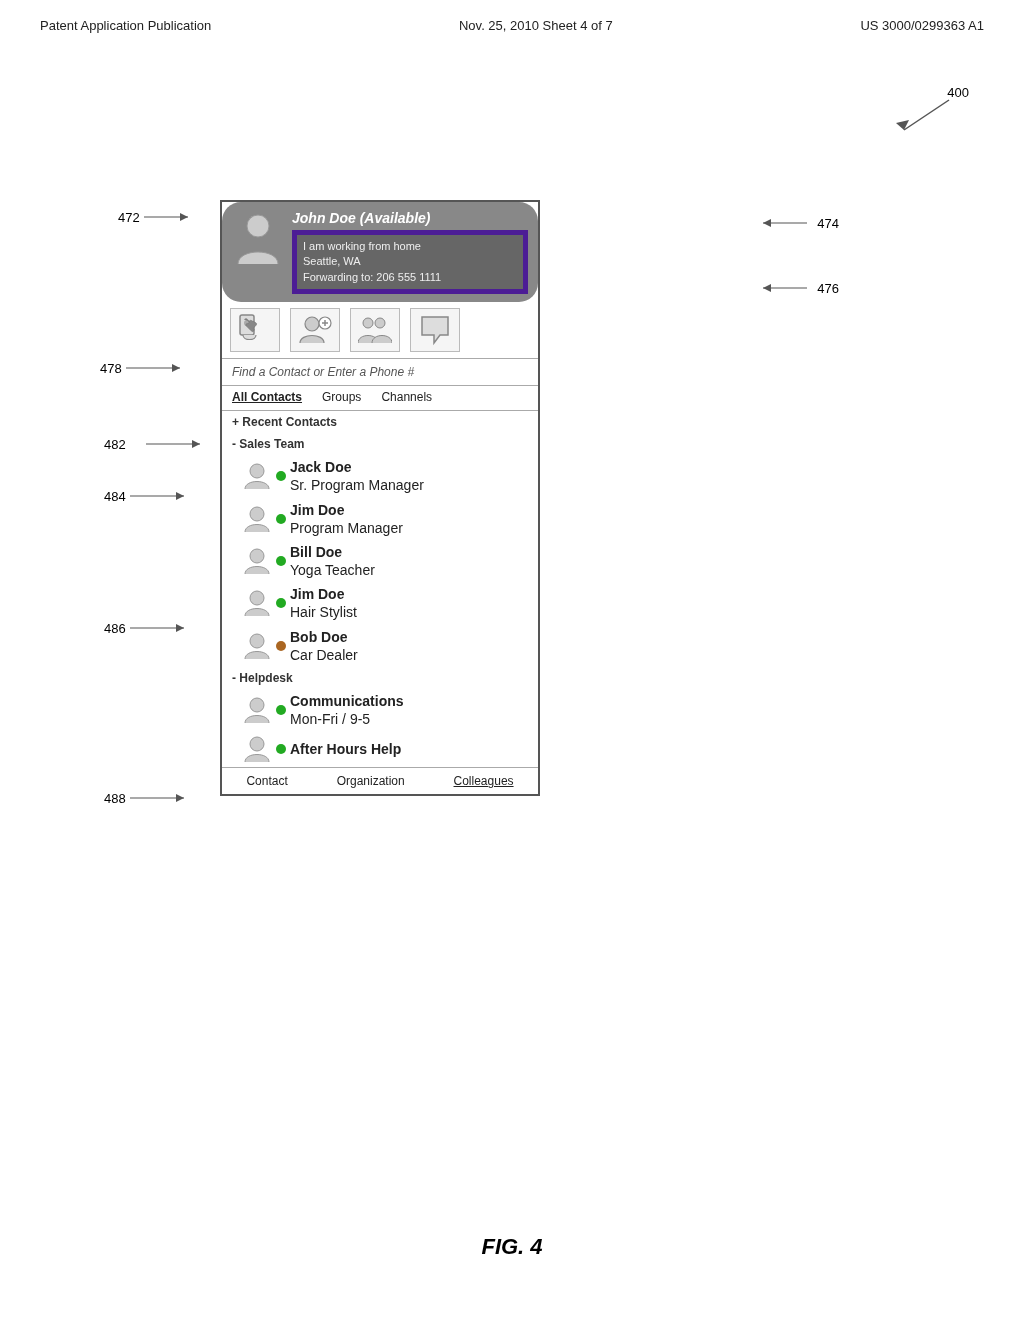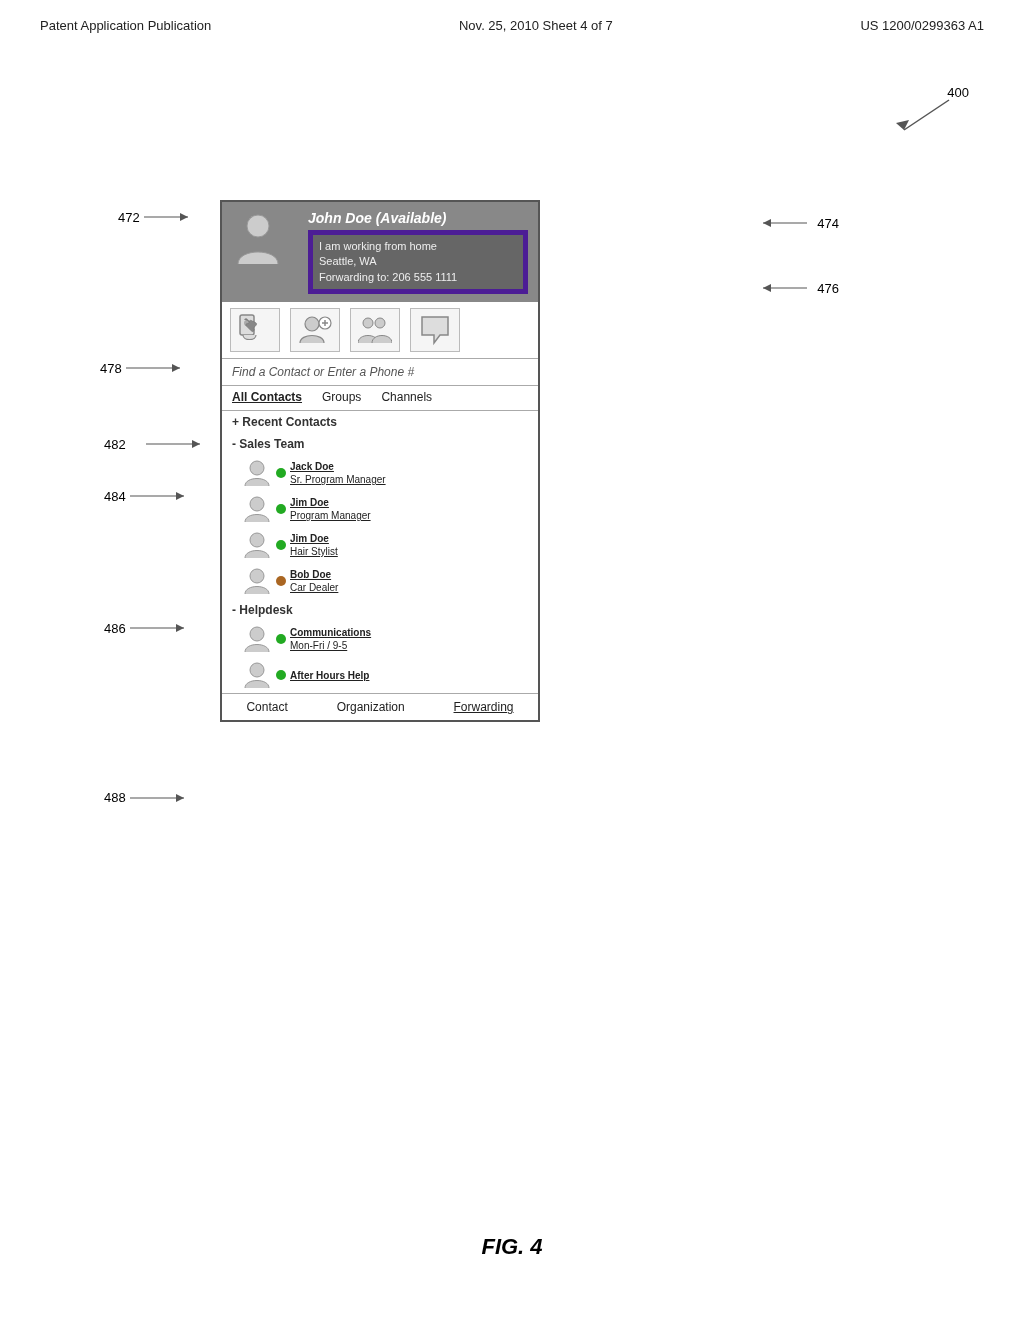--- a/index.html
+++ b/index.html
@@ -50,21 +50,22 @@
       border: 2px solid #555;
       background: #fff;
     }
 
     
     .phone-header {
       background: #888;
       padding: 8px 10px;
       display: flex;
       align-items: flex-start;
-      gap: 24px;
+      gap: 8px;
+      border-radius: 19px;
     }
 
     .avatar-placeholder {
       width: 52px;
       height: 60px;
       flex-shrink: 0;
       display: flex;
       align-items: center;
       justify-content: center;
     }
@@ -186,24 +187,23 @@
       height: 10px;
       border-radius: 50%;
       background: #444;
       flex-shrink: 0;
     }
 
     .status-dot.green { background: #2a2; }
     .status-dot.orange { background: #a62; }
 
     .contact-info {
-      font-size: 10px;
+      font-size: 14px;
       color: #222;
       line-height: 1.3;
-      text-decoration: underline;
     }
 
     .contact-name {
       font-weight: bold;
     }
 
     .contact-title {
       font-weight: normal;
     }
 
@@ -224,21 +224,21 @@
     .bottom-tab.active {
       text-decoration: underline;
     }
   </style>
 </head>
 <body>
 
 <div class="patent-header">
   <span>Patent Application Publication</span>
   <span>Nov. 25, 2010   Sheet 4 of 7</span>
-  <span>US 1200/0299363 A1</span>
+  <span>US 3000/0299363 A1</span>
 </div>
 
 <div style="position:absolute; top:85px; right:55px; font-size:13px;">
   <span>400</span>
 </div>
 
 <svg style="position:absolute; top:90px; right:70px; width:80px; height:50px;">
   <line x1="75" y1="10" x2="30" y2="40" stroke="#555" stroke-width="1.5"></line>
   <polygon points="30,40 35,30 22,33" fill="#555"></polygon>
 </svg>
@@ -287,21 +287,21 @@
         <polygon points="54,8 46,4 46,12" fill="#555"></polygon>
       </svg>
   </div>
   <div style="position:absolute; left:104px; top:540px; font-size:13px; display:flex; align-items:center; gap:4px;">
     <span>486</span>
     <svg width="60" height="16">
         <line x1="0" y1="8" x2="54" y2="8" stroke="#555" stroke-width="1.2"></line>
         <polygon points="54,8 46,4 46,12" fill="#555"></polygon>
       </svg>
   </div>
-  <div style="position:absolute; left:104px; top:710px; font-size:13px; display:flex; gap:4px;">
+  <div style="position:absolute; left:104px; top:710px; font-size:13px; display:flex; align-items:center; gap:4px;">
     <span>488</span>
     <svg width="60" height="16">
         <line x1="0" y1="8" x2="54" y2="8" stroke="#555" stroke-width="1.2"></line>
         <polygon points="54,8 46,4 46,12" fill="#555"></polygon>
       </svg>
   </div>
 
   <div class="phone-mockup">
 
     <div class="phone-header">
@@ -394,20 +394,31 @@
           <path d="M3 28 C3 18 27 18 27 28" fill="#ccc" stroke="#999" stroke-width="1"></path>
         </svg>
         <div class="status-dot green"></div>
         <div class="contact-info">
           <div class="contact-name">Jim Doe</div>
           <div class="contact-title">Program Manager</div>
         </div>
       </div>
 
 
+      <div class="contact-row">
+        <svg class="contact-avatar" viewBox="0 0 30 30" fill="none">
+          <circle cx="15" cy="10" r="7" fill="#ccc" stroke="#999" stroke-width="1"></circle>
+          <path d="M3 28 C3 18 27 18 27 28" fill="#ccc" stroke="#999" stroke-width="1"></path>
+        </svg>
+        <div class="status-dot green"></div>
+        <div class="contact-info">
+          <div class="contact-name">Bill Doe</div>
+          <div class="contact-title">Yoga Teacher</div>
+        </div>
+      </div>
 
       <div class="contact-row">
         <svg class="contact-avatar" viewBox="0 0 30 30" fill="none">
           <circle cx="15" cy="10" r="7" fill="#ccc" stroke="#999" stroke-width="1"></circle>
           <path d="M3 28 C3 18 27 18 27 28" fill="#ccc" stroke="#999" stroke-width="1"></path>
         </svg>
         <div class="status-dot green"></div>
         <div class="contact-info">
           <div class="contact-name">Jim Doe</div>
           <div class="contact-title">Hair Stylist</div>
@@ -450,20 +461,20 @@
           <div class="contact-name">After Hours Help</div>
           <div class="contact-title"></div>
         </div>
       </div>
 
     </div>
 
     <div class="bottom-tabs">
       <span class="bottom-tab">Contact</span>
       <span class="bottom-tab">Organization</span>
-      <span class="bottom-tab active">Forwarding</span>
+      <span class="bottom-tab active">Colleagues</span>
     </div>
 
   </div>
 
 </div>
 
 <div class="figure-label">FIG. 4</div>
 
 </body></html>

